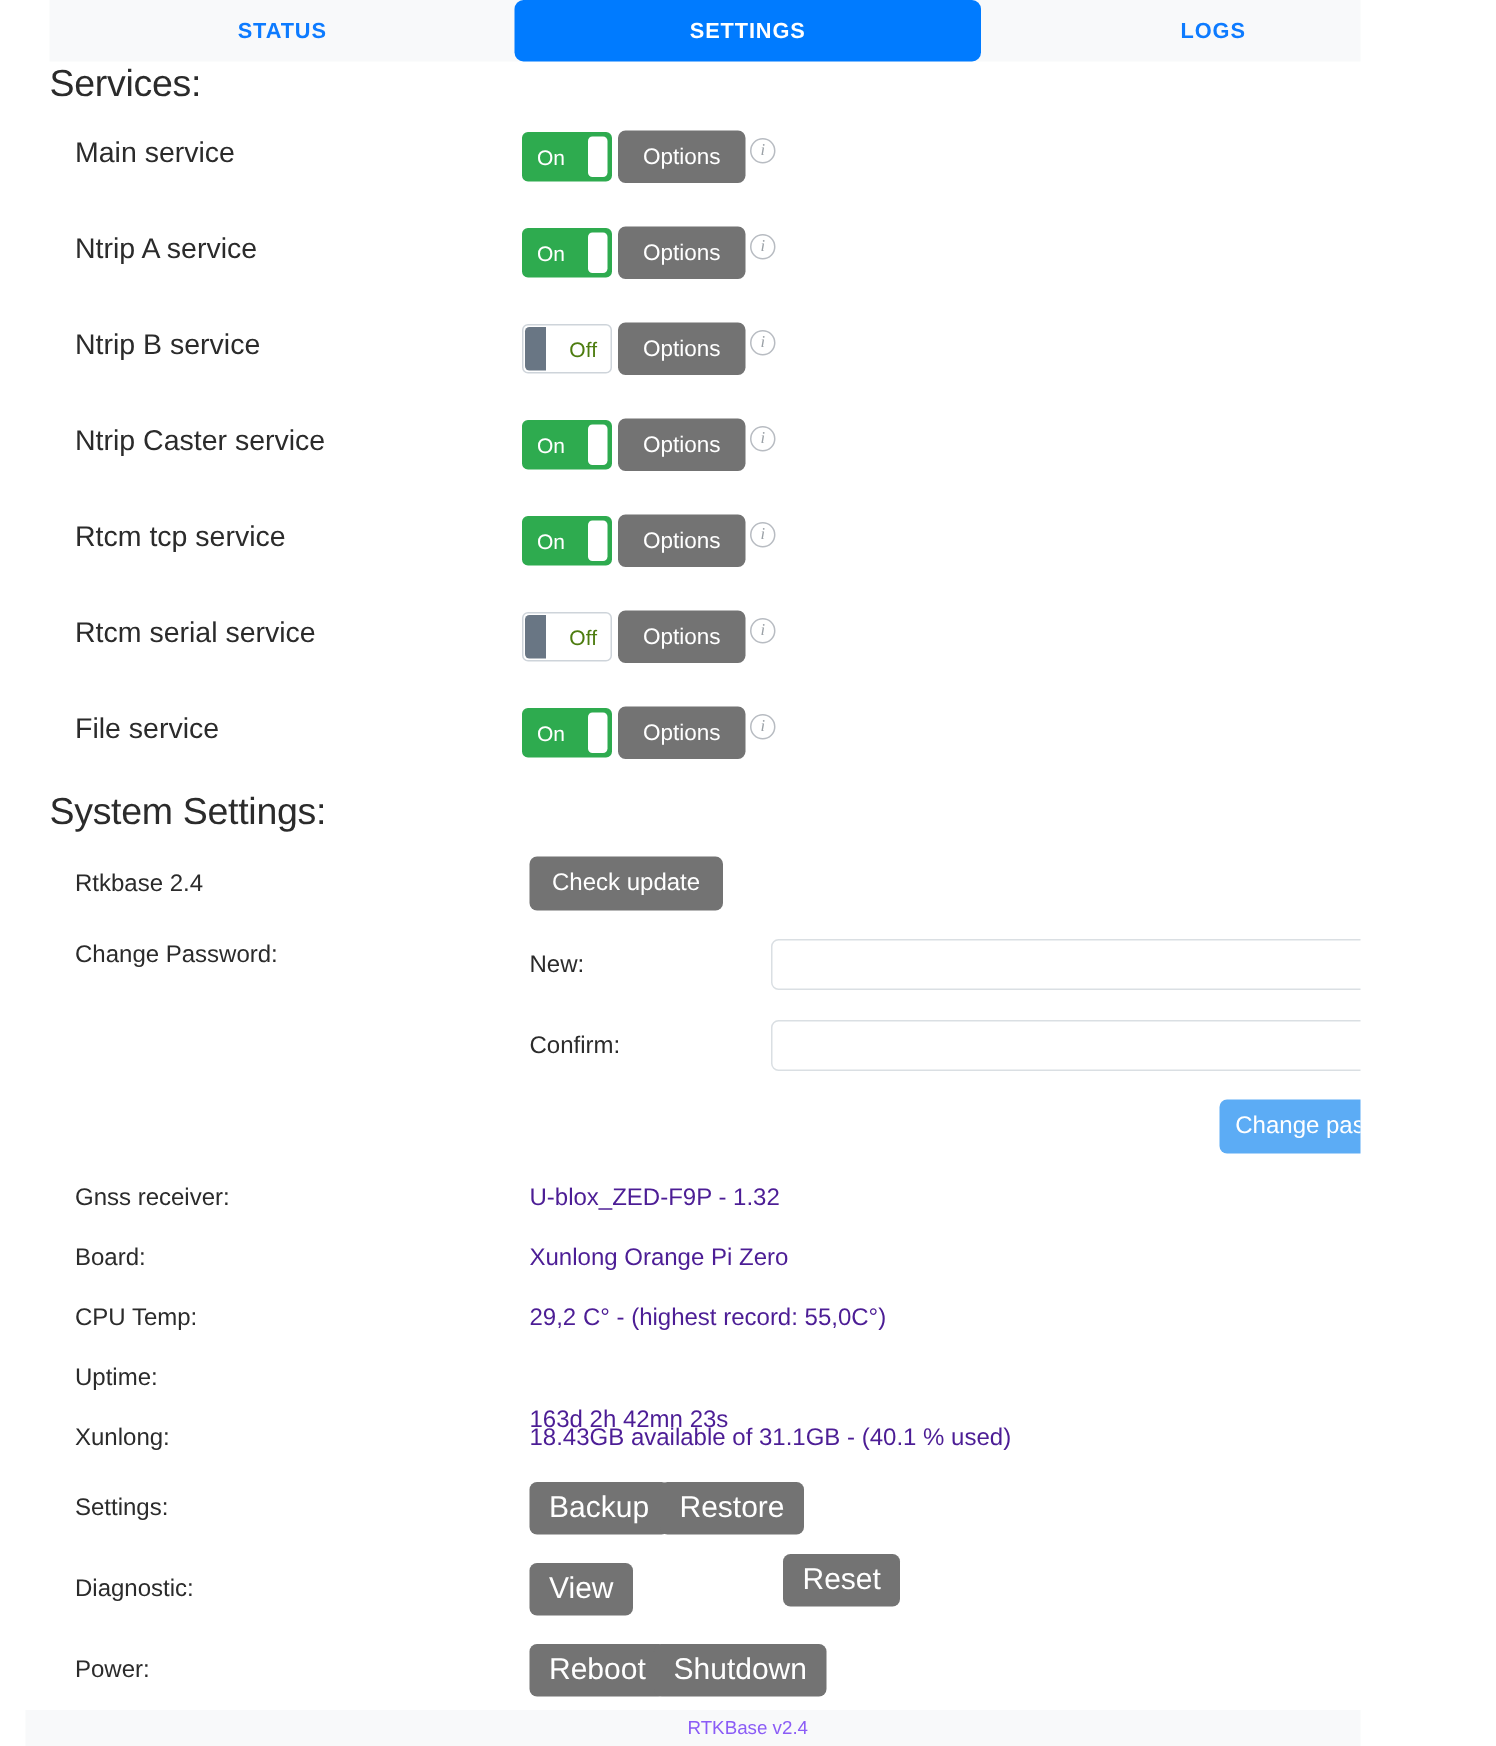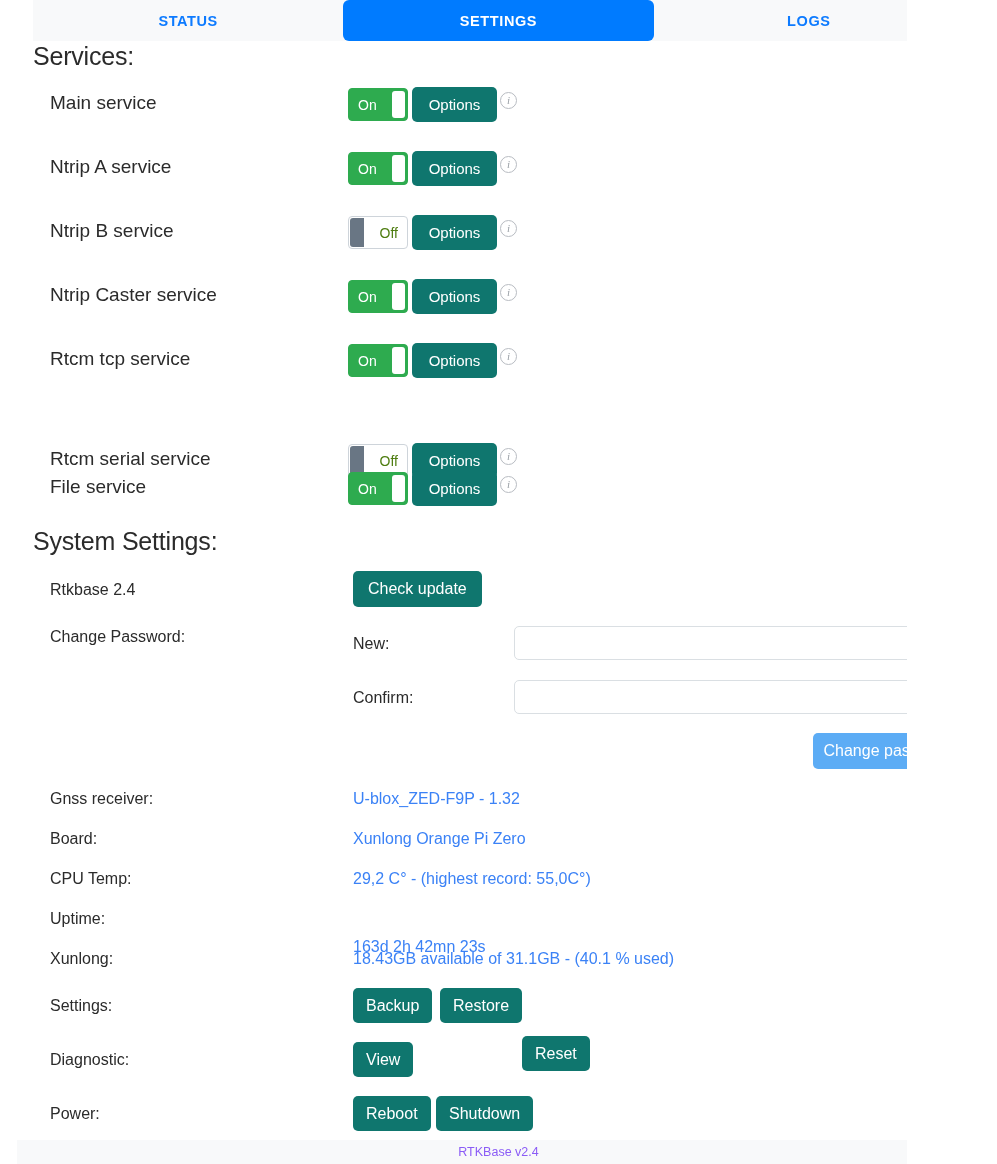--- a/index.html
+++ b/index.html
@@ -135,21 +135,21 @@
     width: 14px;
     background: #697684;
     border-radius: 3px 0 0 3px;
   }
 
   
   .btn {
     display: inline-flex;
     align-items: center;
     justify-content: center;
-    background: #0f766e;
+    background: #737373;
     color: #ffffff;
     border: none;
     border-radius: 5px;
     font-family: "Liberation Sans", sans-serif;
     font-size: 15px;
     cursor: pointer;
     padding: 0 13px;
     height: 34px;
     white-space: nowrap;
   }
@@ -187,21 +187,21 @@
     position: absolute;
     left: 50px;
     font-size: 16px;
     color: #2b2b2b;
     white-space: nowrap;
   }
   .sys-value {
     position: absolute;
     left: 353px;
     font-size: 16px;
-    color: #3b82f6;
+    color: #4c1d95;
     white-space: nowrap;
   }
 
   #check-update-btn {
     position: absolute;
     left: 353px;
     top: 571px;
     height: 36px;
     font-size: 16px;
     padding: 0 15px;
@@ -235,21 +235,21 @@
     width: 150px;
     height: 36px;
     background: #5cacf5;
     font-size: 16px;
     border-radius: 5px;
   }
 
   .sys-btn {
     position: absolute;
     height: 35px;
-    font-size: 16px;
+    font-size: 20px;
     padding: 0 13px;
   }
 
   
   .footer {
     position: absolute;
     left: 17px;
     top: 1140px;
     width: 963px;
     height: 24px;
@@ -321,21 +321,21 @@
   <div class="service-row" style="top:344px;">
     <div class="service-label">Rtcm tcp service</div>
     <div class="toggle on">
       <span class="toggle-text">On</span>
       <span class="knob"></span>
     </div>
     <button class="btn btn-options">Options</button>
     <div class="info-icon">i</div>
   </div>
 
-  <div class="service-row" style="top:408px;margin-top:36px;">
+  <div class="service-row" style="top:408px;">
     <div class="service-label">Rtcm serial service</div>
     <div class="toggle off">
       <span class="toggle-text">Off</span>
       <span class="knob"></span>
     </div>
     <button class="btn btn-options">Options</button>
     <div class="info-icon">i</div>
   </div>
 
   <div class="service-row" style="top:472px;">

